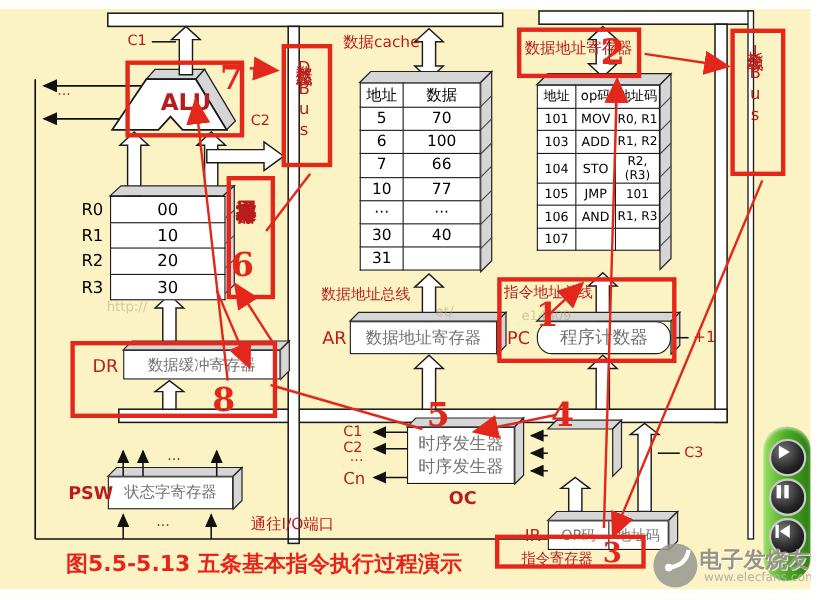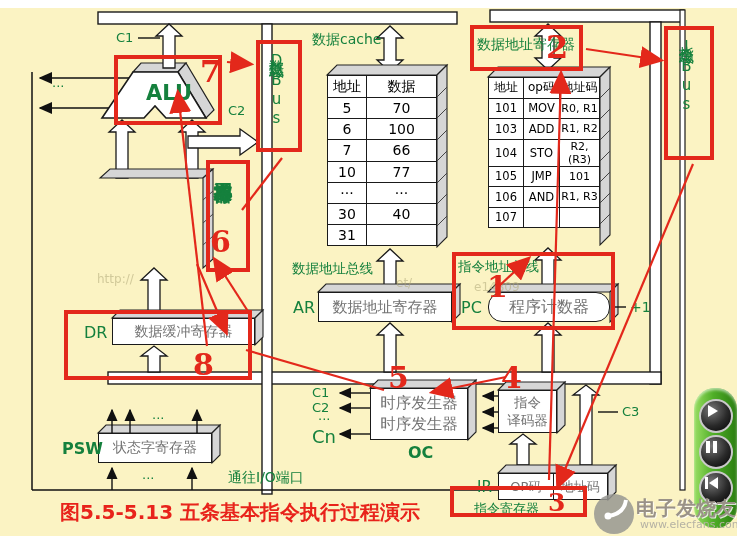--- a/index.html
+++ b/index.html
@@ -3,21 +3,21 @@
 <meta charset="utf-8">
 <style>
   html,body{margin:0;padding:0;}
   body{width:749px;height:545px;position:relative;overflow:hidden;background:#ffffff;
        font-family:"DejaVu Sans","Liberation Sans",sans-serif;}
   #stage{position:absolute;left:0;top:0;width:749px;height:545px;}
   .bg{position:absolute;left:0;top:8px;width:737px;height:528px;background:#FBF3C3;z-index:1;}
   svg{position:absolute;left:0;top:0;}
   #plumbing{z-index:5;}
   #redlines{z-index:50;pointer-events:none;}
-  .lbl{position:absolute;z-index:21;color:#15803d;white-space:nowrap;line-height:1.1;}
+  .lbl{position:absolute;z-index:21;color:#b91c1c;white-space:nowrap;line-height:1.1;}
   .box{position:absolute;z-index:20;background:#fff;border:1.4px solid #1a1a1a;box-sizing:border-box;
        display:flex;align-items:center;justify-content:center;text-align:center;color:#737373;}
   .vtext{writing-mode:vertical-rl;text-orientation:upright;letter-spacing:1px;}
   .rbox{position:absolute;border:4px solid #E3281B;box-sizing:border-box;z-index:40;background:transparent;}
   .rdigit{position:absolute;z-index:60;color:#E3281B;font-weight:bold;font-family:"DejaVu Serif","Liberation Serif",serif;}
   table.dia{border-collapse:collapse;table-layout:fixed;background:#fff;z-index:20;position:absolute;}
   table.dia td,table.dia th{border:1.2px solid #1a1a1a;text-align:center;padding:0;overflow:hidden;background:#fff;font-weight:normal;}
   #datacache-table{left:327px;top:75px;width:110px;}
   #datacache-table th{height:21px;font-size:14px;}
   #datacache-table td{height:20.2px;font-size:14px;}
@@ -143,20 +143,40 @@
       <line x1="498" y1="412" x2="483" y2="412" marker-end="url(#bk)"></line>
       <line x1="498" y1="428" x2="483" y2="428" marker-end="url(#bk)"></line>
     </g>
   </svg>
 
   <div class="lbl" style="left:116px;top:31px;font-size:13px;">C1</div>
   <div class="lbl" style="left:228px;top:104px;font-size:13px;">C2</div>
   <div class="lbl" style="left:136px;top:82px;font-size:21px;font-weight:bold;z-index:21;width:66px;text-align:center;">ALU</div>
   <div class="lbl" style="left:52px;top:80px;font-size:13px;">···</div>
 
+  <table class="regs">
+      <tbody>
+        <tr>
+          <td>R0</td>
+          <td>00</td>
+        </tr>
+        <tr>
+          <td>R1</td>
+          <td>10</td>
+        </tr>
+        <tr>
+          <td>R2</td>
+          <td>20</td>
+        </tr>
+        <tr>
+          <td>R3</td>
+          <td>30</td>
+        </tr>
+      </tbody>
+    </table>
   <div class="lbl vtext" style="left:213px;top:166px;font-size:19px;font-weight:bold;height:112px;">通用寄存器</div>
 
   <div class="lbl vtext" style="left:268px;top:48px;font-size:15px;height:160px;">数据总线DBus</div>
   <div class="lbl vtext" style="left:678px;top:34px;font-size:15px;height:150px;">指令总线IBus</div>
 
   <div class="lbl" style="left:312px;top:32px;font-size:14px;">数据cache</div>
   <table class="dia" id="datacache-table">
     <thead>
         <tr>
       <th style="width:38px;">地址</th>
@@ -256,26 +276,22 @@
   <div class="lbl" style="left:142px;top:472px;font-size:13px;">···</div>
 
   <div class="box" style="left:370px;top:388px;width:98px;height:52px;flex-direction:column;font-size:15.5px;">
     <div>时序发生器</div>
     <div>时序发生器</div>
   </div>
   <div class="lbl" style="left:408px;top:444px;font-size:16px;font-weight:bold;">OC</div>
   <div class="lbl" style="left:312px;top:386px;font-size:13px;">C1</div>
   <div class="lbl" style="left:312px;top:401px;font-size:13px;">C2</div>
   <div class="lbl" style="left:318px;top:413px;font-size:13px;">···</div>
-  <div class="lbl" style="left:312px;top:427px;font-size:18px;text-align:center;">Cn</div>
-
-  <div class="box" style="left:498px;top:390px;width:59px;height:43px;flex-direction:column;font-size:13.5px;">
-    <div>指令</div>
-    <div>译码器</div>
-  </div>
+  <div class="lbl" style="left:312px;top:427px;font-size:15px;text-align:center;">Cn</div>
+
   <div class="lbl" style="left:622px;top:405px;font-size:13px;">C3</div>
 
   <div class="lbl" style="left:477px;top:479px;font-size:15px;">IR</div>
   <div class="box" style="left:498px;top:473px;width:110px;height:27px;padding:0;font-size:13px;">
     <div style="width:55px;height:100%;display:flex;align-items:center;justify-content:center;">OP码</div>
     <div style="width:55px;height:100%;display:flex;align-items:center;justify-content:center;border-left:1.2px solid #1a1a1a;">地址码</div>
   </div>
   <div class="lbl" style="left:474px;top:502px;font-size:13px;">指令寄存器</div>
 
   <div class="lbl" style="left:228px;top:470px;font-size:14px;">通往I/O端口</div>

